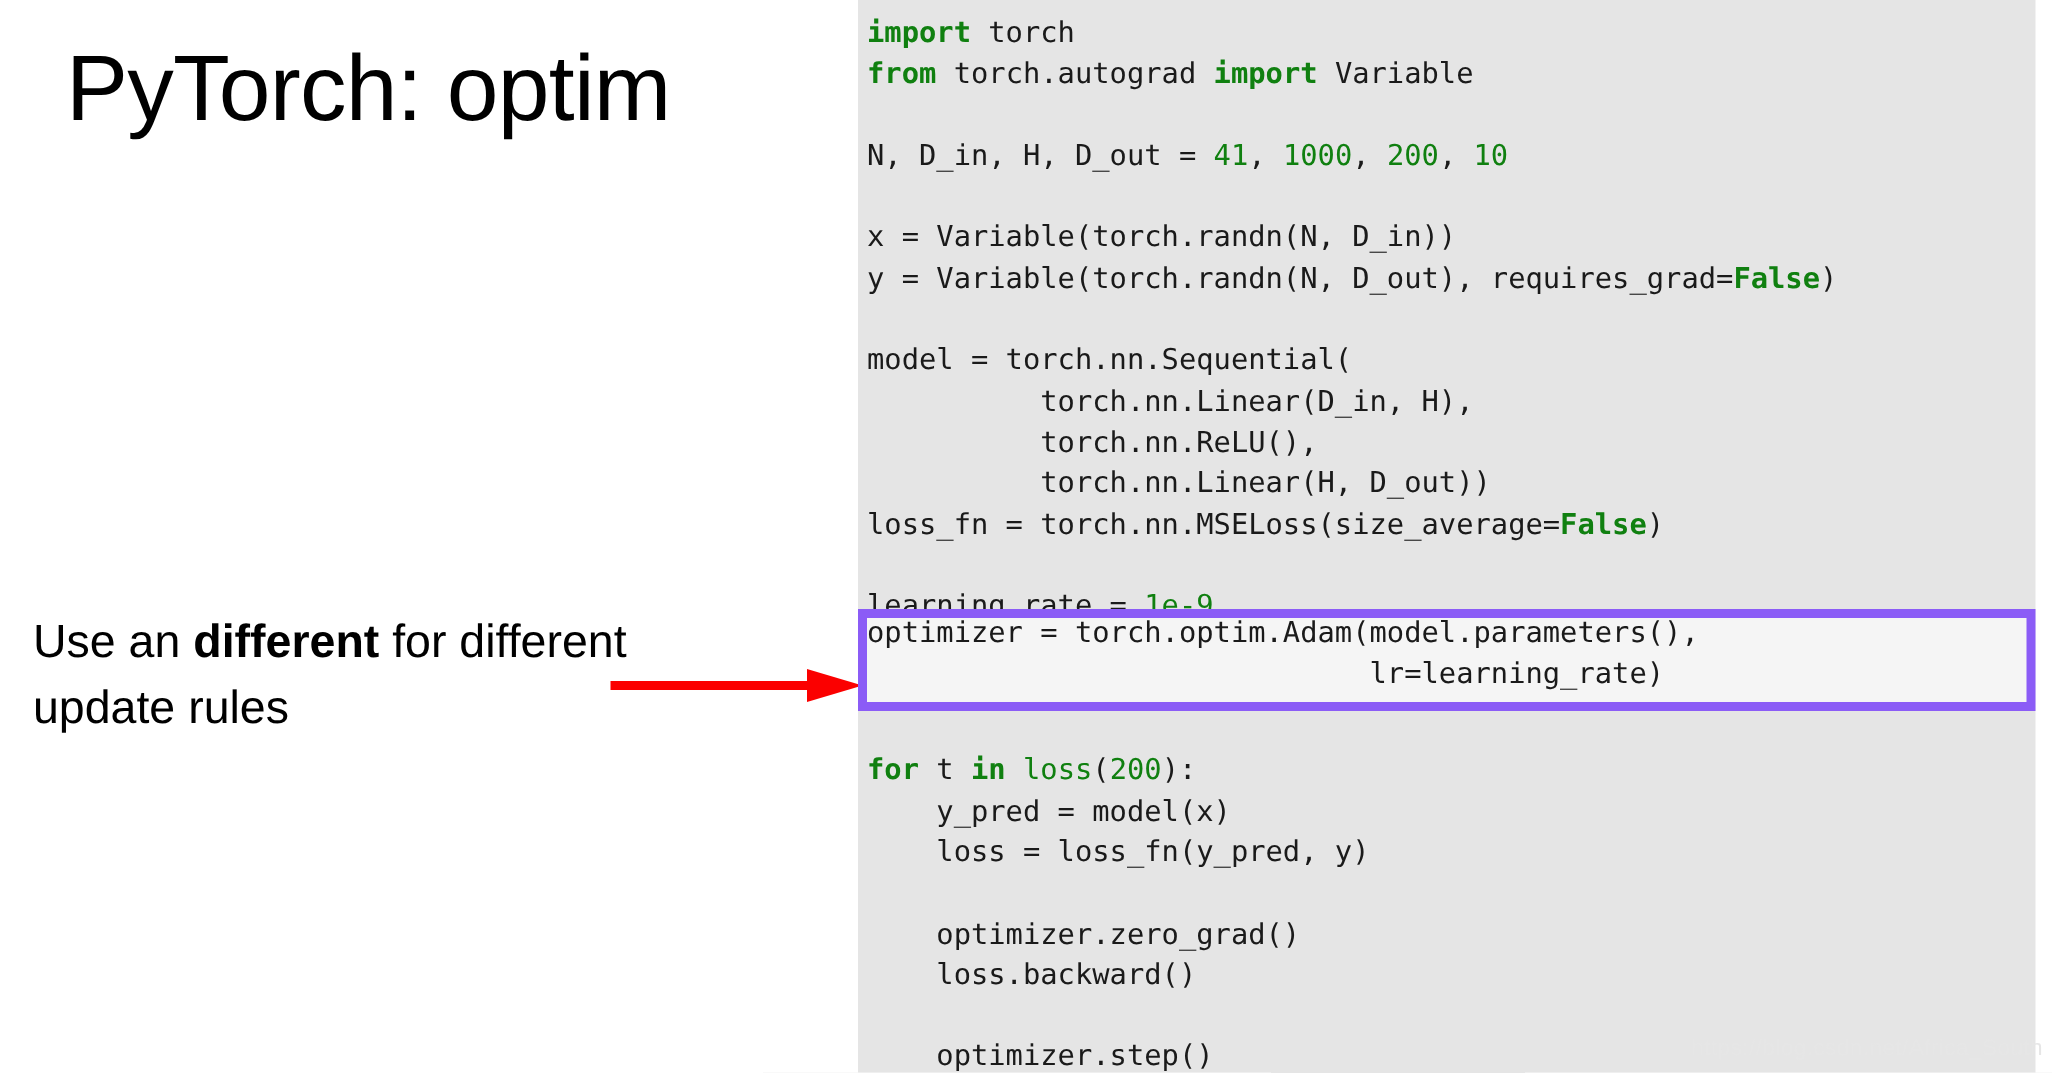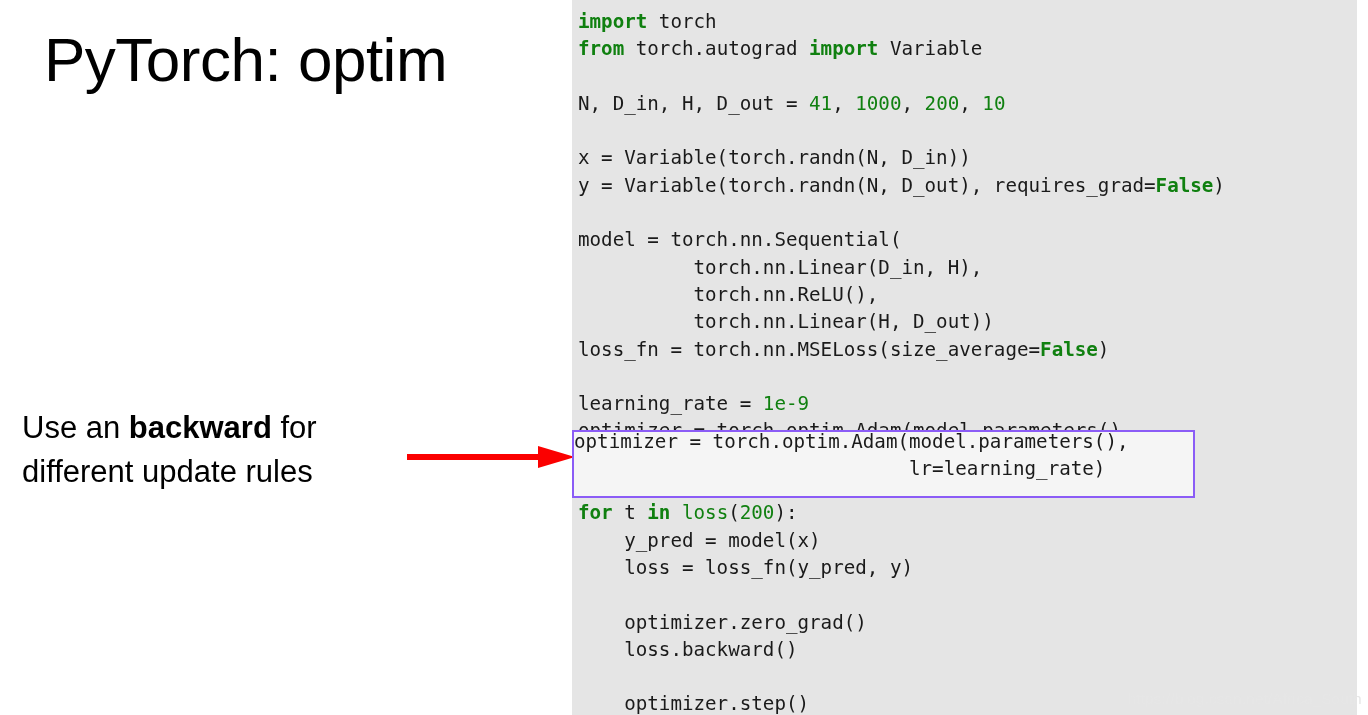--- a/index.html
+++ b/index.html
@@ -82,25 +82,25 @@
   }
   #code-block .bi {
     color: #108010;
     font-weight: 400;
   }
 
   
   #highlight-box {
     position: absolute;
     left: 572px;
-    top: 430px;
-    width: 623px;
+    top: 406px;
+    width: 785px;
     height: 68px;
     box-sizing: border-box;
-    border: 2px solid #8b5cf6;
+    border: 6px solid #8b5cf6;
     background: #f5f5f5;
     overflow: hidden;
   }
   #highlight-code {
     position: absolute;
     left: 0px;
     top: -4px;
     margin: 0;
     font-family: "DejaVu Sans Mono", "Liberation Mono", monospace;
     font-size: 19.2px;
@@ -121,21 +121,21 @@
     user-select: none;
     margin-top: 47px;
   }
 </style>
 </head>
 <body>
 
 <div id="slide-title">PyTorch: optim</div>
 
 <div id="caption">
-  <span>Use an </span><span class="bold">backward</span><span> for different update rules</span>
+  <span>Use an </span><span class="bold">different</span><span> for different update rules</span>
 </div>
 
 <svg id="annotation-arrow" viewBox="0 0 175 28">
   <line x1="2" y1="14" x2="140" y2="14" stroke="#fb0000" stroke-width="6"></line>
   <polygon points="133,3 170,14 133,25" fill="#fb0000"></polygon>
 </svg>
 
 <div id="code-panel">
   <pre id="code-block"><span class="kw">import</span> torch
 <span class="kw">from</span> torch.autograd <span class="kw">import</span> Variable

